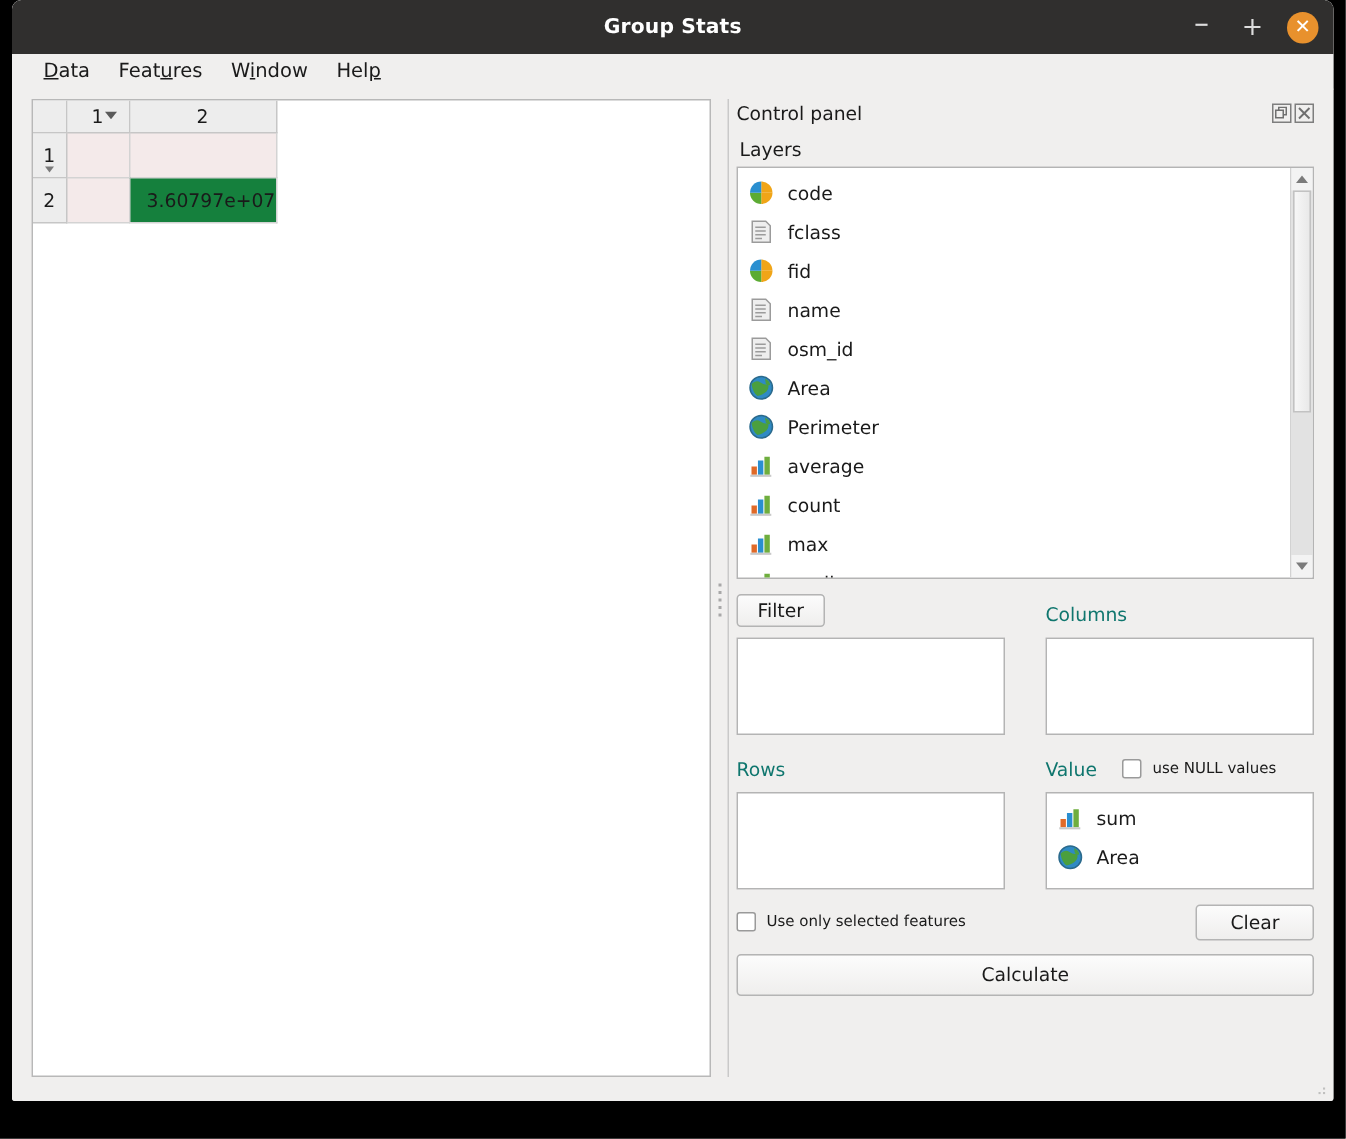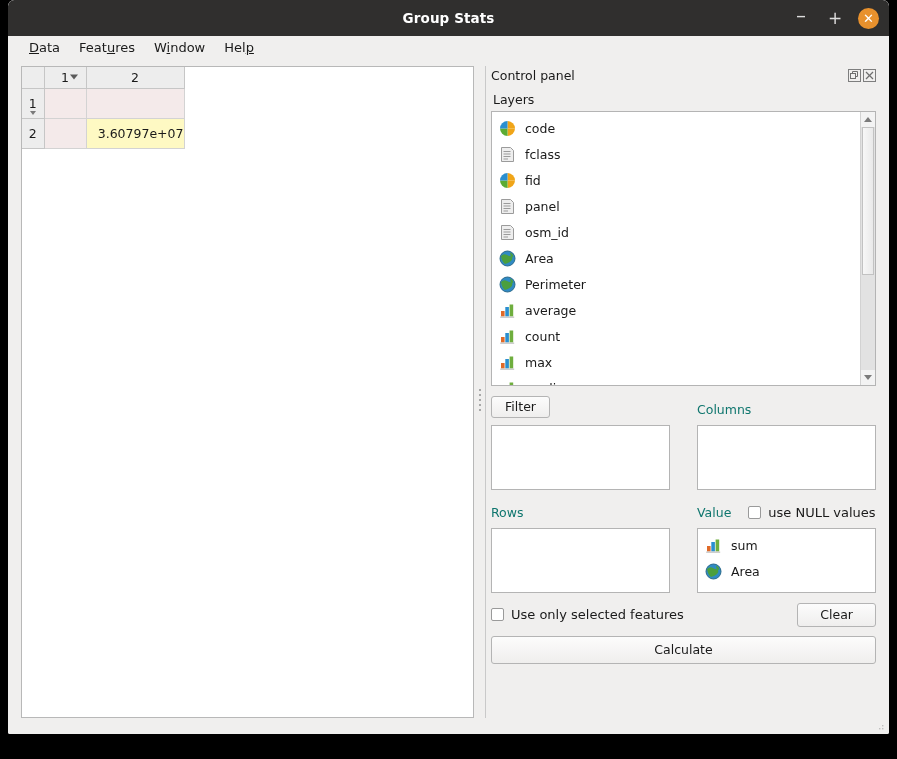--- a/index.html
+++ b/index.html
@@ -170,21 +170,21 @@
     left: 50%;
     bottom: 3px;
     transform: translateX(-50%);
     width: 0; height: 0;
     border-left: 3px solid transparent;
     border-right: 3px solid transparent;
     border-top: 4px solid #7a7a7a;
   }
   td.cell {
     height: 30px;
-    background: #fef9c3;
+    background: #15803d;
     padding: 0 8px;
     text-align: right;
     vertical-align: middle;
     white-space: nowrap;
   }
   td.cell.sel { background: #f4eaea; }
 
   
   .splitter {
     width: 12px;
@@ -375,21 +375,21 @@
     padding: 6px 0;
     text-align: center;
   }
   .btn-clear { padding: 4px 22px; }
 
   
   .cb {
     display: inline-flex;
     align-items: center;
     gap: 7px;
-    font-size: 13px;
+    font-size: 10px;
     color: #1a1a1a;
     cursor: pointer;
     white-space: nowrap;
   }
   .cb .box {
     width: 13px; height: 13px;
     border: 1px solid #9a9a9a;
     background: #ffffff;
     border-radius: 2px;
     flex: 0 0 13px;
@@ -544,21 +544,21 @@
               <svg width="17" height="17" viewBox="0 0 17 17">
                 <path d="M2.5 1.5 h9 l3 3 v11 h-12 z" fill="#eeeeee" stroke="#9b9b9b"></path>
                 <g stroke="#9b9b9b" stroke-width="1">
                   <line x1="4.5" y1="5.5" x2="11.5" y2="5.5"></line>
                   <line x1="4.5" y1="8" x2="11.5" y2="8"></line>
                   <line x1="4.5" y1="10.5" x2="11.5" y2="10.5"></line>
                   <line x1="4.5" y1="13" x2="9" y2="13"></line>
                 </g>
               </svg>
             </span>
-            <span>panel</span>
+            <span>name</span>
           </div>
 
           <div class="list-row">
             <span class="ico">
               <svg width="17" height="17" viewBox="0 0 17 17">
                 <path d="M2.5 1.5 h9 l3 3 v11 h-12 z" fill="#eeeeee" stroke="#9b9b9b"></path>
                 <g stroke="#9b9b9b" stroke-width="1">
                   <line x1="4.5" y1="5.5" x2="11.5" y2="5.5"></line>
                   <line x1="4.5" y1="8" x2="11.5" y2="8"></line>
                   <line x1="4.5" y1="10.5" x2="11.5" y2="10.5"></line>

